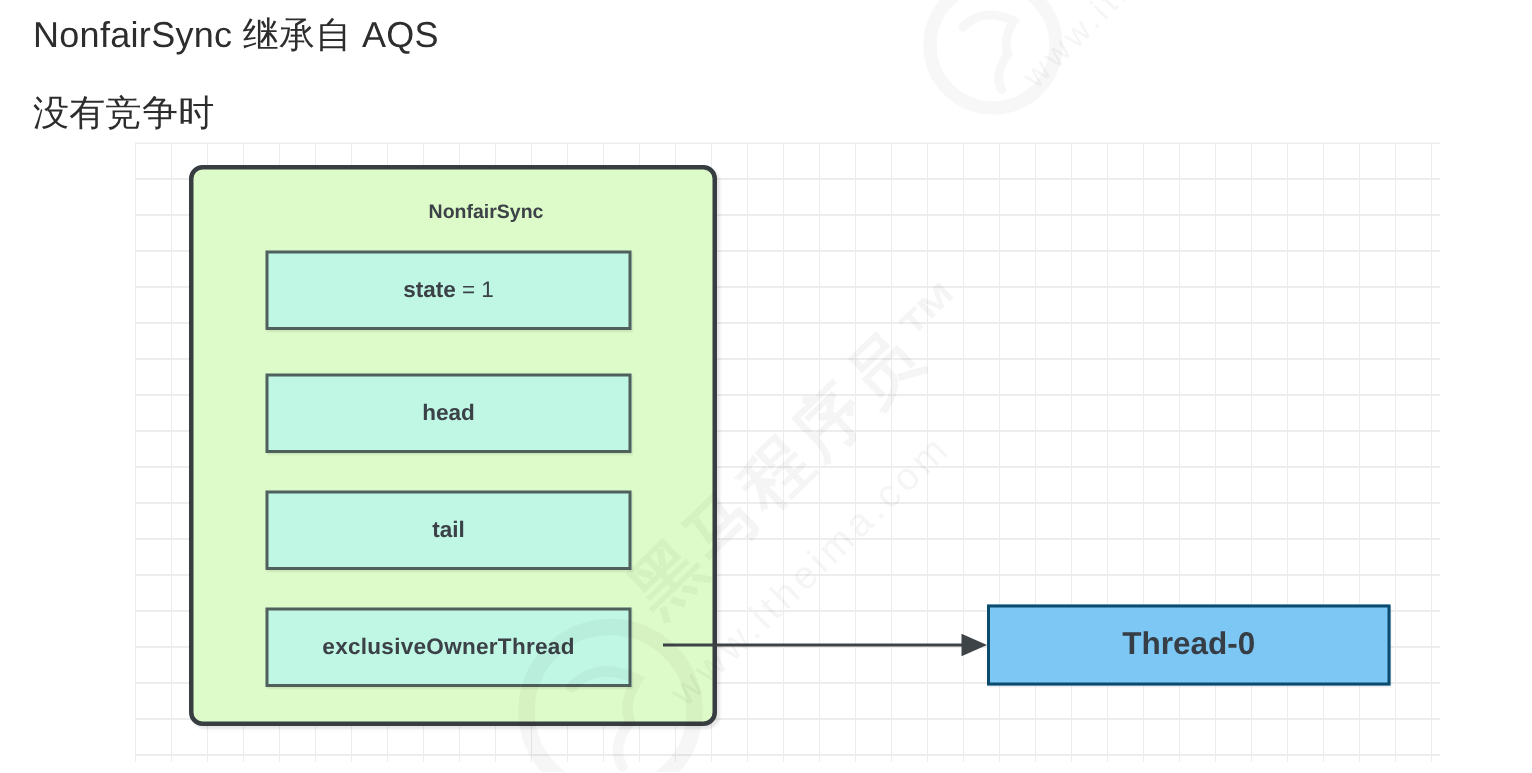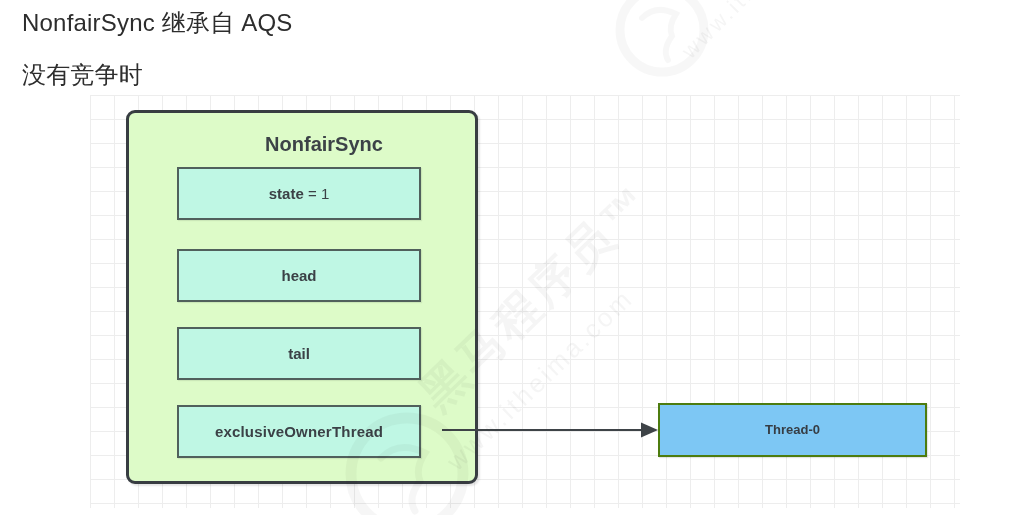--- a/index.html
+++ b/index.html
@@ -26,43 +26,43 @@
   .class-box {
     position: absolute; left: 126px; top: 110px; width: 352px; height: 374px;
     background: #ddfbc8;
     border: 3px solid #383d42;
     border-radius: 9px;
     box-shadow: 2px 2px 2px rgba(0,0,0,0.10);
     z-index: 10;
   }
   .class-title {
     position: absolute; left: 0; top: 20px; width: 100%;
-    text-align: center; font-size: 20px; font-weight: 700; color: #3c4247; padding-left: 44px;
+    text-align: center; font-size: 13px; font-weight: 700; color: #3c4247; padding-left: 44px;
   }
   .field {
     position: absolute; left: 48px; width: 244px; height: 53px;
     background: #bff7e4;
     border: 2px solid #50605c;
     text-align: center; line-height: 49px;
     font-size: 15px; font-weight: 700; color: #3b4146;
     box-shadow: 1px 1px 1px rgba(0,0,0,0.08);
   }
   #field-state { top: 54px; }
   #field-head  { top: 136px; }
   #field-tail  { top: 214px; }
   #field-eot   { top: 292px; letter-spacing: 0.2px; text-align: center; }
   .field-suffix { font-weight: 400; }
 
   
   .thread-box {
     position: absolute; left: 658px; top: 403px; width: 269px; height: 54px;
     background: #7dc7f4;
-    border: 2px solid #4d7c0f;
+    border: 2px solid #0c4a6e;
     text-align: center; line-height: 50px;
-    font-size: 13px; font-weight: 700; color: #363d44;
+    font-size: 21px; font-weight: 700; color: #363d44;
     box-shadow: 1px 1px 1px rgba(0,0,0,0.10);
     z-index: 10;
   }
 
   
   .arrow-svg { position: absolute; left: 440px; top: 418px; z-index: 12; }
 
   
   .wm { position: absolute; pointer-events: none; z-index: 30; }
   .wm-text {

